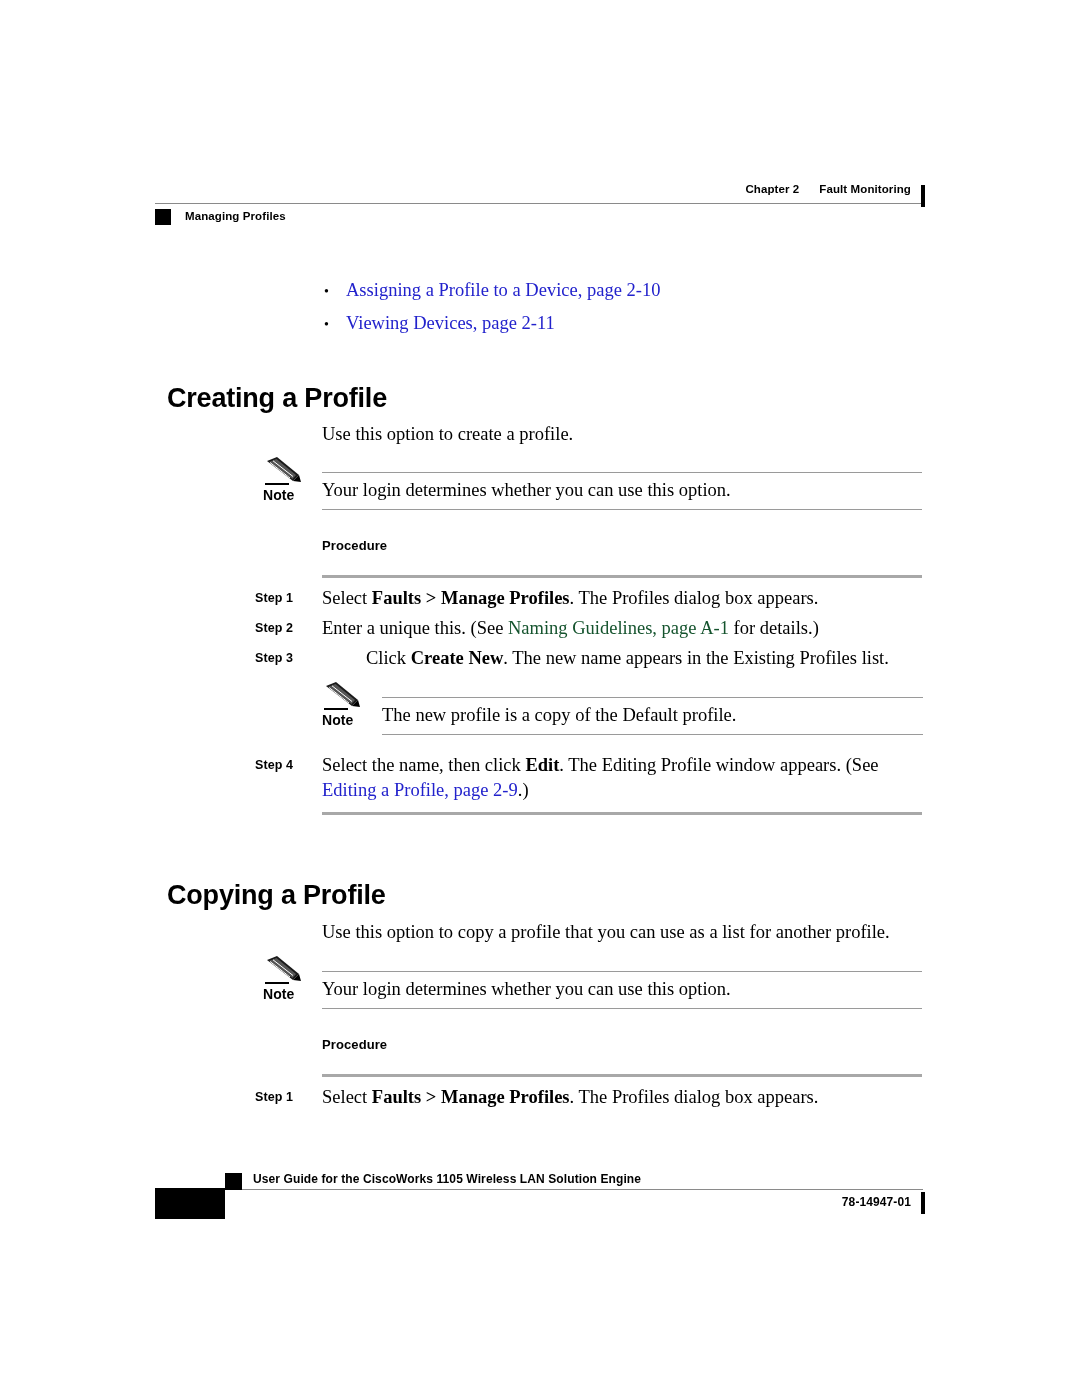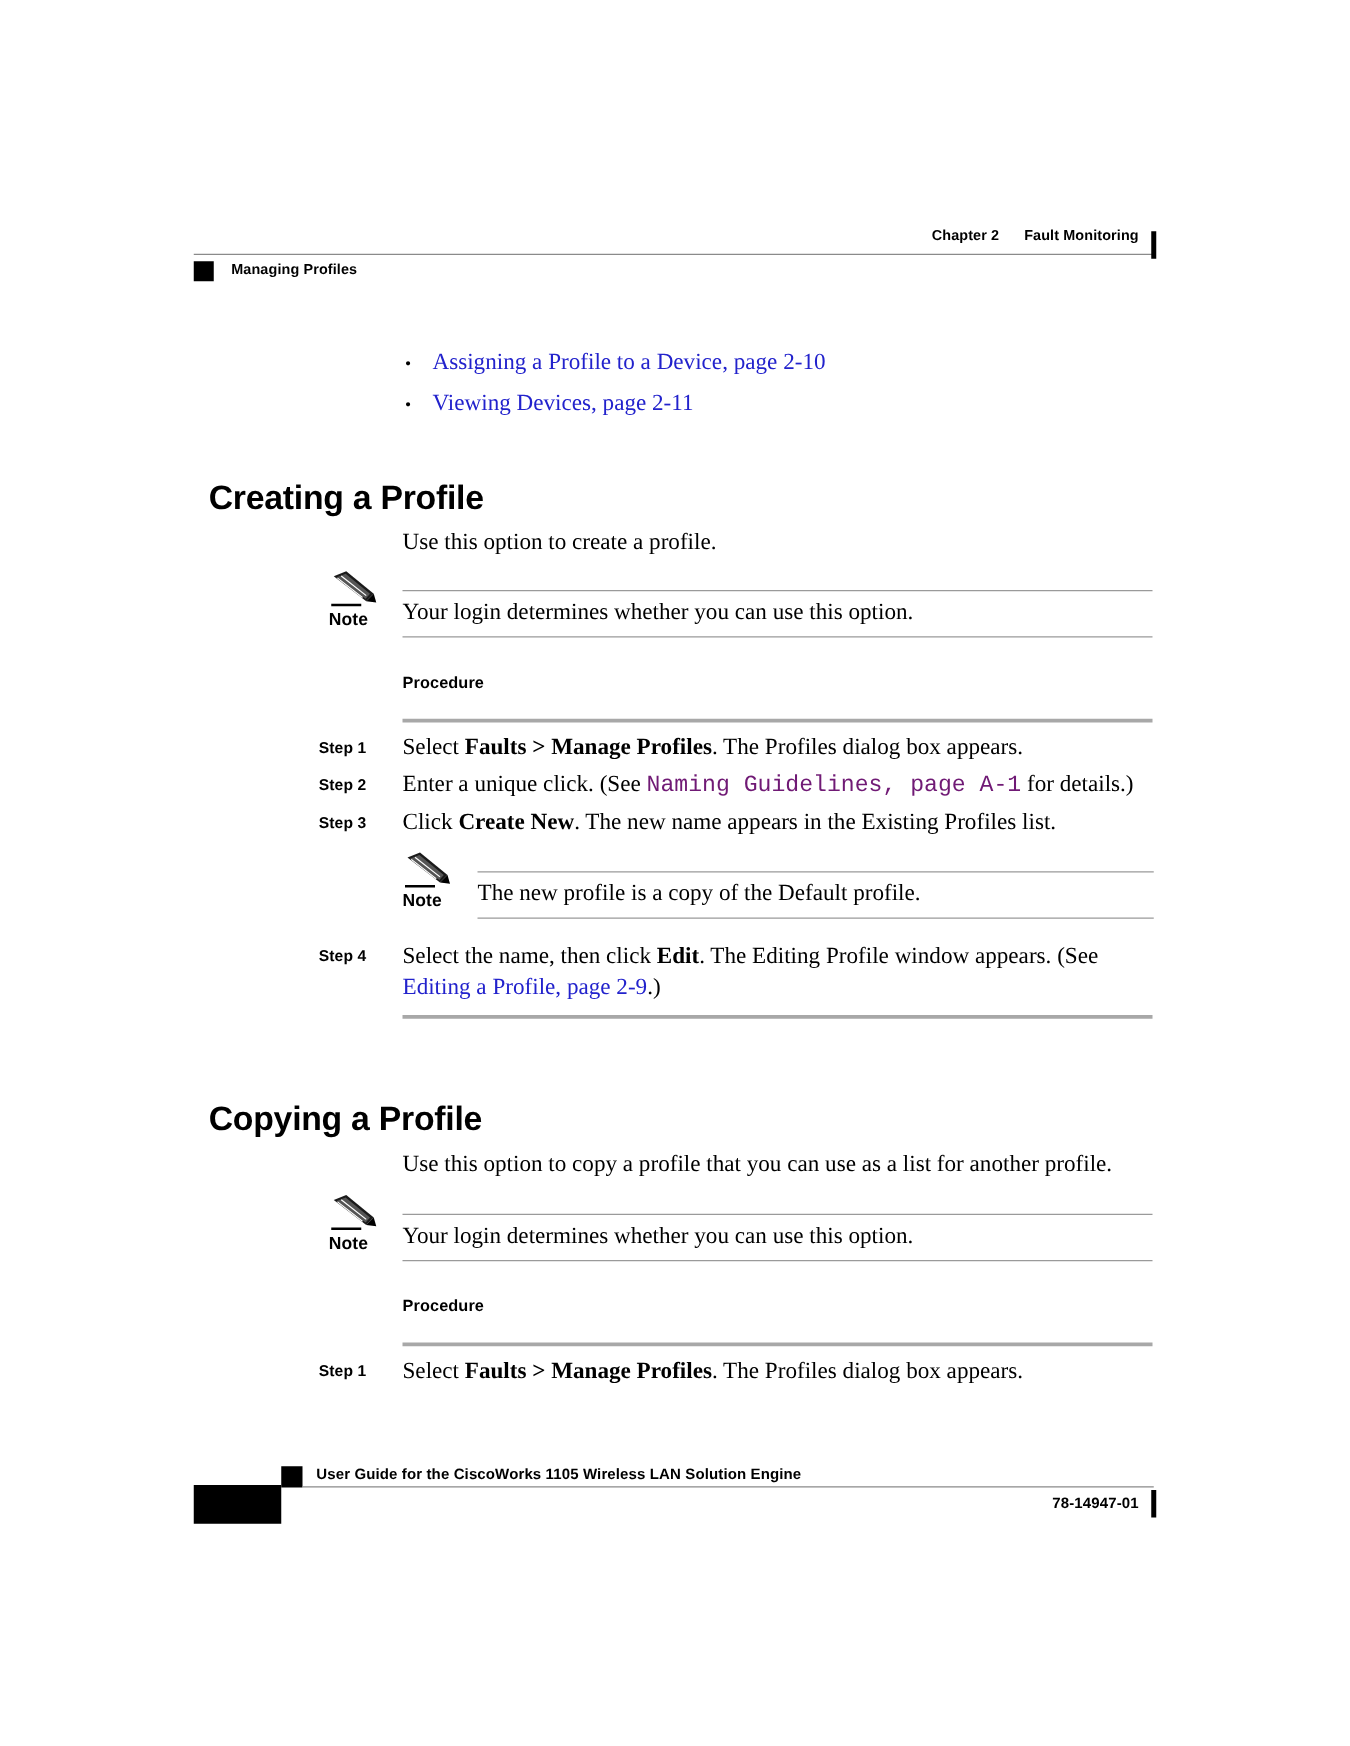--- a/index.html
+++ b/index.html
@@ -212,21 +212,21 @@
     padding-top: 5px;
     white-space: nowrap;
   }
   .step-text {
     flex: 1 1 auto;
     font-size: 18.5px;
     line-height: 1.35;
   }
   .s1 { top: 586px; }
   .s2 { top: 616px; }
-  .s3 { top: 646px; }
+  .s3 { top: 646px; gap: 44px; }
   .s4 { top: 753px; }
   .s5 { top: 1085px; }
 
   b, .b { font-weight: bold; }
 
   
   .footer {
     position: absolute;
     left: 155px;
     top: 1168px;
@@ -354,21 +354,21 @@
   <div class="proc-label proc-1">Procedure</div>
   <div class="step-rule sr-1"></div>
 
   <div class="step s1">
     <div class="step-num">Step 1</div>
     <div class="step-text"><span>Select </span><b>Faults &gt; Manage Profiles</b><span>. The Profiles dialog box appears.</span></div>
   </div>
 
   <div class="step s2">
     <div class="step-num">Step 2</div>
-    <div class="step-text"><span>Enter a unique click. (See </span><a href="#" style="color:#701a75;text-decoration:none;font-family:Liberation Mono, monospace;">Naming Guidelines, page A-1</a><span> for details.)</span></div>
+    <div class="step-text"><span>Enter a unique this. (See </span><a href="#" style="color:#14532d;text-decoration:none;">Naming Guidelines, page A-1</a><span> for details.)</span></div>
   </div>
 
   <div class="step s3">
     <div class="step-num">Step 3</div>
     <div class="step-text"><span>Click </span><b>Create New</b><span>. The new name appears in the Existing Profiles list.</span></div>
   </div>
 
   <div class="note note-2">
     <div class="note-icon">
       <svg width="46" height="32" viewBox="0 0 46 32" xmlns="http://www.w3.org/2000/svg">

